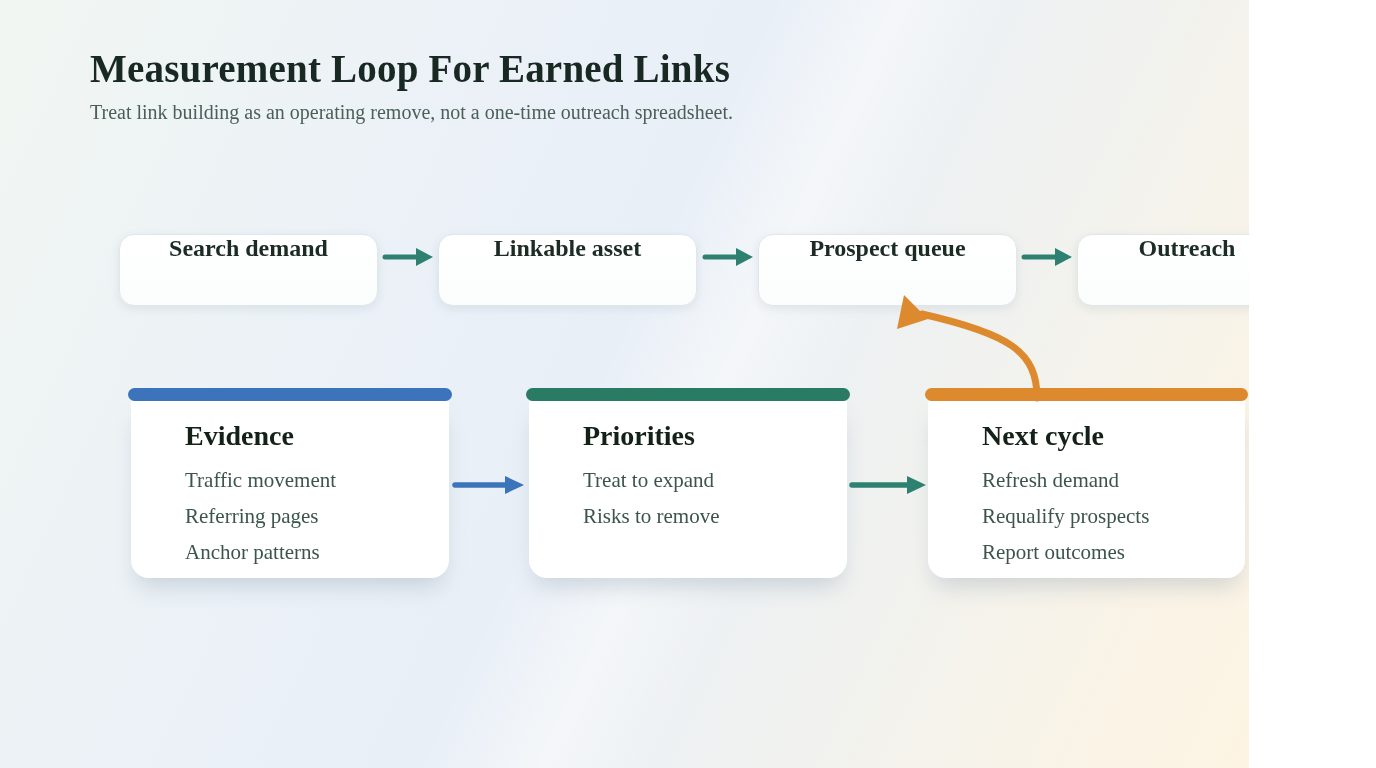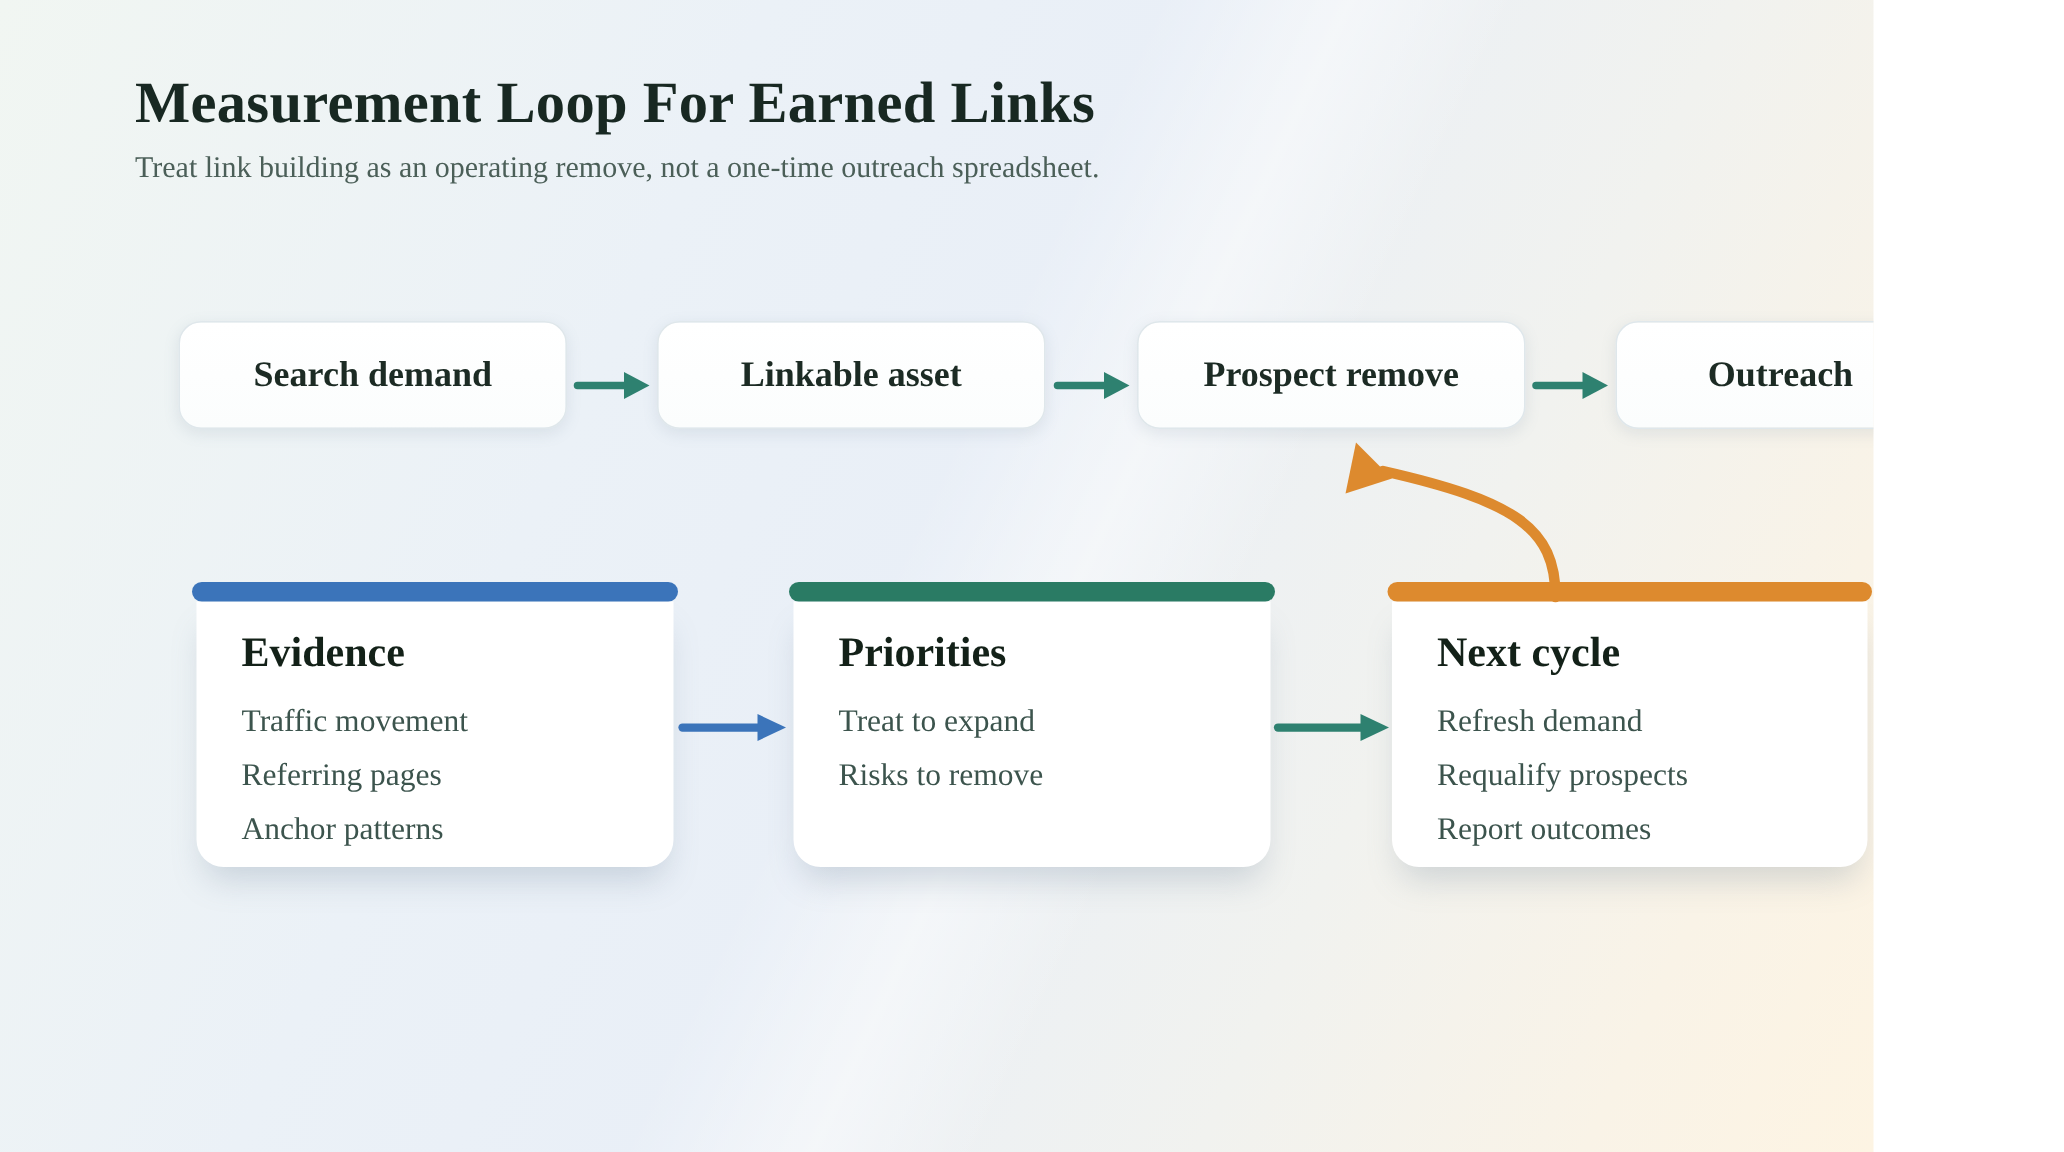--- a/index.html
+++ b/index.html
@@ -26,48 +26,47 @@
     color: #182822;
   }
   .page-subtitle {
     position: absolute;
     left: 90px; top: 101px;
     font-size: 20px;
     color: #4b5f58;
   }
   .flow-box {
     position: absolute;
-    top: 214px;
+    top: 234px;
     height: 72px;
     background: linear-gradient(180deg, #ffffff 0%, #fbfdfd 100%);
     border: 1.5px solid #dfe7eb;
     border-radius: 15px;
     box-shadow: 0 3px 10px rgba(109,131,152,0.14);
     display: flex;
-    align-items: center;
     justify-content: center;
   }
   .flow-box .label {
     font-size: 24px;
     font-weight: 700;
     color: #1c2b24;
   }
   .flow-box.b1 { left: 119px; width: 259px; }
   .flow-box.b2 { left: 438px; width: 259px; }
   .flow-box.b3 { left: 758px; width: 259px; }
   .flow-box.b4 { left: 1077px; width: 220px; }
 
   .card {
     position: absolute;
     top: 401px;
     height: 177px;
     background: #ffffff;
     border-radius: 0 0 18px 18px;
     box-shadow: 0 14px 22px -6px rgba(109,131,152,0.28);
-    padding: 19px 0 0 30px;
+    padding: 19px 0 0 54px;
   }
   .card.c1 { left: 131px; width: 318px; }
   .card.c2 { left: 529px; width: 318px; }
   .card.c3 { left: 928px; width: 317px; }
   .accent-bar {
     position: absolute;
     top: 388px;
     height: 13px;
     border-radius: 7px;
     z-index: 3;
@@ -102,21 +101,21 @@
   <h1 class="page-title">Measurement Loop For Earned Links</h1>
   <p class="page-subtitle">Treat link building as an operating remove, not a one-time outreach spreadsheet.</p>
 
   <div class="flow-box b1">
     <span class="label">Search demand</span>
   </div>
   <div class="flow-box b2">
     <span class="label">Linkable asset</span>
   </div>
   <div class="flow-box b3">
-    <span class="label">Prospect remove</span>
+    <span class="label">Prospect queue</span>
   </div>
   <div class="flow-box b4">
     <span class="label">Outreach</span>
   </div>
 
   <div class="accent-bar a1" style="background-color: rgb(59, 116, 186);"></div>
   <div class="accent-bar a2" style="background-color: rgb(42, 123, 100);"></div>
   <div class="accent-bar a3" style="background-color: rgb(221, 138, 46);"></div>
 
   <div class="card c1">

